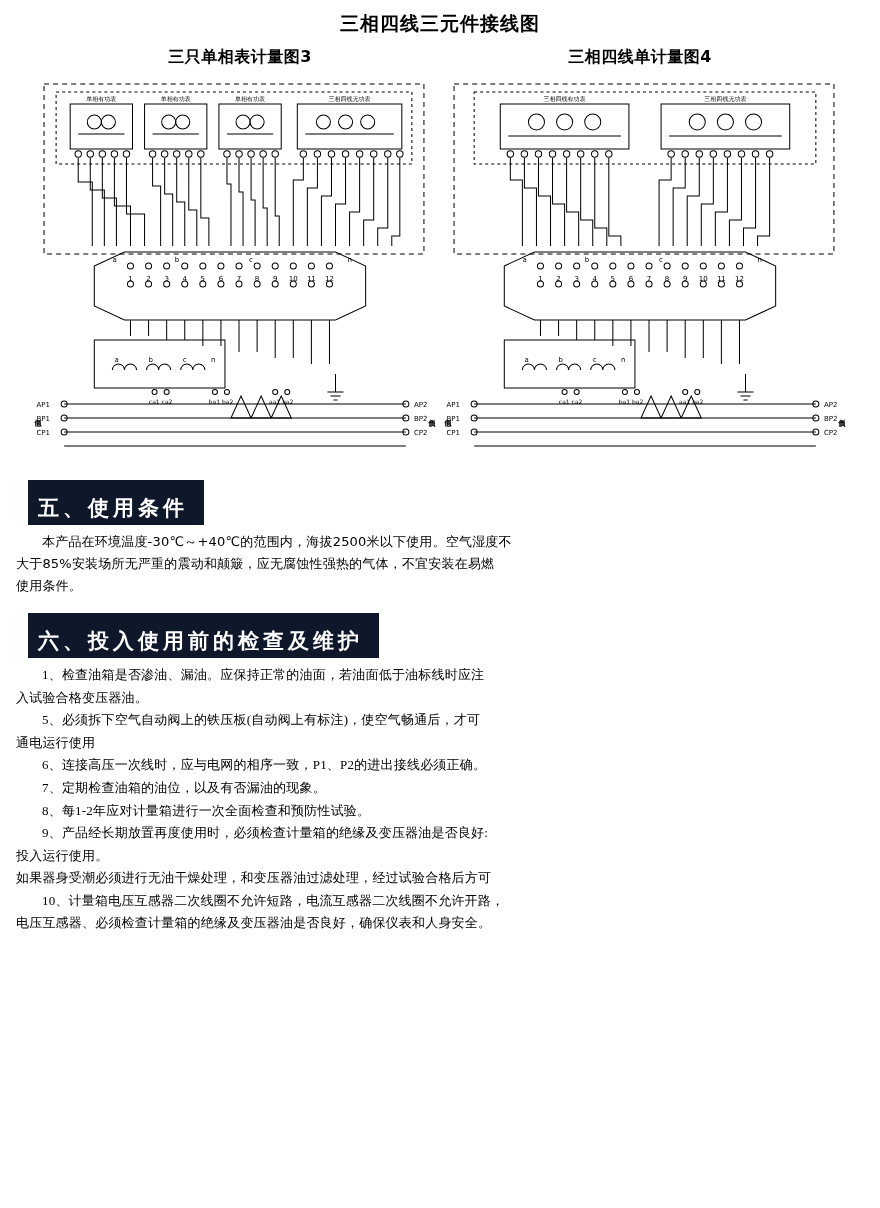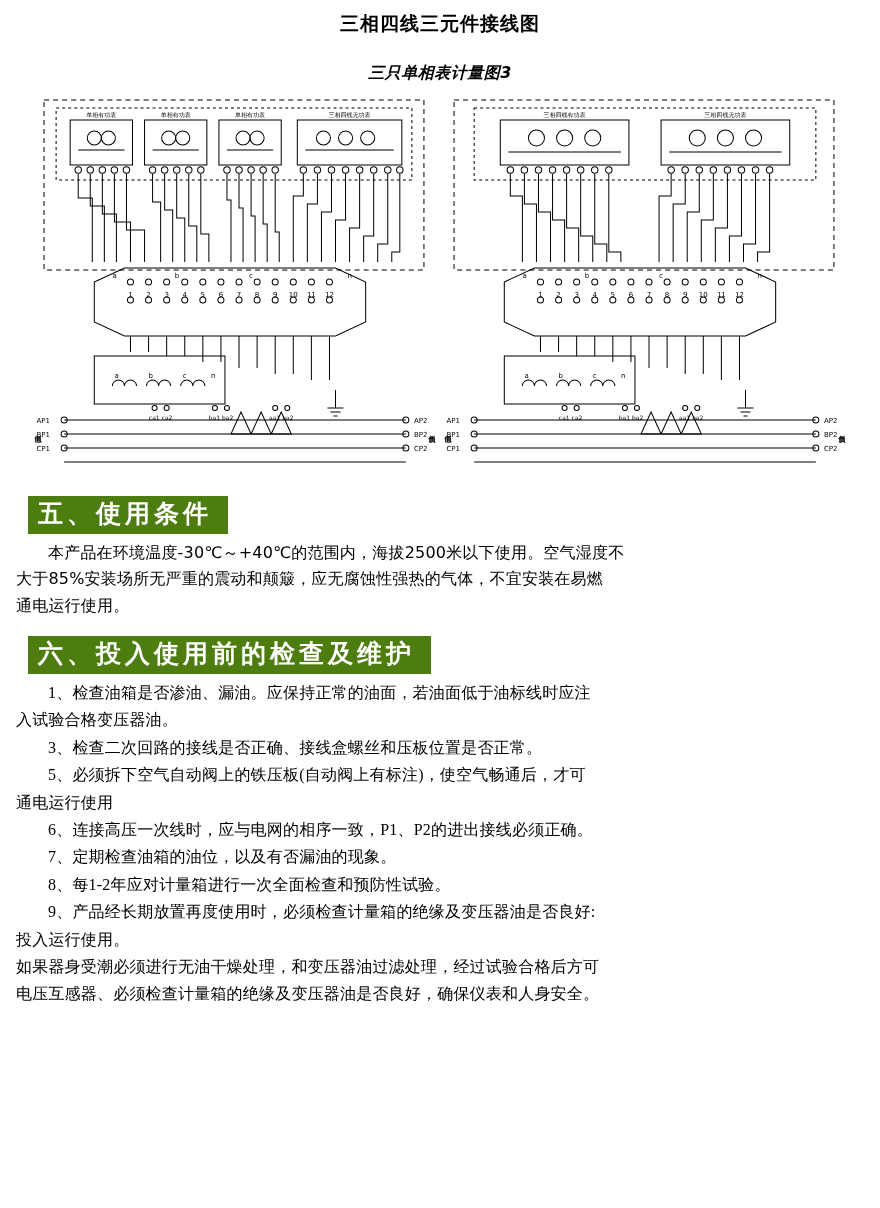--- a/index.html
+++ b/index.html
@@ -24,23 +24,22 @@
   .doc-title {
     text-align: center;
     font-size: 19px;
     font-weight: bold;
     letter-spacing: 1px;
     padding-top: 12px;
     line-height: 1.2;
   }
   .fig-titles {
     display: flex;
-    margin-top: 28px;
+    margin-top: 12px;
     padding: 0 40px;
-    font-style: italic;
   }
   .fig-title {
     flex: 1;
     text-align: center;
     font-size: 16px;
     font-weight: bold;
     letter-spacing: 0.5px;
   }
   
   .diagrams {
@@ -56,33 +55,33 @@
     margin: 0 4px;
   }
   .diagram svg {
     display: block;
     width: 100%;
     height: 100%;
   }
   
   .section-head {
     display: inline-block;
-    background: #4d7c0f;
+    background: #0f172a;
     color: #ffffff;
-    font-size: 25px;
+    font-size: 21px;
     font-weight: bold;
     letter-spacing: 4px;
-    padding: 4px 16px 5px 10px;
+    padding: 16px 16px 5px 10px;
     margin: 16px 0 6px 28px;
     line-height: 1.15;
   }
   
   .body-text {
     padding: 0 18px 0 16px;
-    font-size: 16px;
+    font-size: 13px;
     line-height: 1.62;
     text-align: justify;
     letter-spacing: 0.2px;
   }
   .body-text p {
     margin: 0 0 1px 0;
     text-indent: 2em;
   }
   .body-text p.noindent {
     text-indent: 0;
@@ -95,20 +94,21 @@
 </style>
 </head>
 <body>
 
 <div class="page">
 
   <div class="doc-title">三相四线三元件接线图</div>
 
   <div class="fig-titles">
     <div class="fig-title">三只单相表计量图3</div>
+    <div class="fig-title">三相四线单计量图4</div>
   </div>
 
   <div class="diagrams">
 
     <div class="diagram">
       <svg viewBox="0 0 400 390" preserveAspectRatio="none">
         <g fill="none" stroke="#000" stroke-width="1">
 
           <rect x="10" y="10" width="378" height="170" stroke-dasharray="5,4"></rect>
           <rect x="22" y="18" width="354" height="72" stroke-dasharray="3,3"></rect>
@@ -377,33 +377,33 @@
         </g>
       </svg>
     </div>
   </div>
 
   
   <div class="section-head">五、使用条件</div>
   <div class="body-text">
     <p>本产品在环境温度-30℃～+40℃的范围内，海拔2500米以下使用。空气湿度不</p>
     <p class="noindent">大于85%安装场所无严重的震动和颠簸，应无腐蚀性强热的气体，不宜安装在易燃</p>
-    <p class="noindent">通电运行使用。</p>
+    <p class="noindent">使用条件。</p>
   </div>
 
   
   <div class="section-head">六、投入使用前的检查及维护</div>
   <div class="body-text list-block">
     <p>1、检查油箱是否渗油、漏油。应保持正常的油面，若油面低于油标线时应注</p>
     <p class="noindent">入试验合格变压器油。</p>
-    <p>3、检查二次回路的接线是否正确、接线盒螺丝和压板位置是否正常。</p>
     <p>5、必须拆下空气自动阀上的铁压板(自动阀上有标注)，使空气畅通后，才可</p>
     <p class="noindent">通电运行使用</p>
     <p>6、连接高压一次线时，应与电网的相序一致，P1、P2的进出接线必须正确。</p>
     <p>7、定期检查油箱的油位，以及有否漏油的现象。</p>
     <p>8、每1-2年应对计量箱进行一次全面检查和预防性试验。</p>
     <p>9、产品经长期放置再度使用时，必须检查计量箱的绝缘及变压器油是否良好:</p>
     <p class="noindent">投入运行使用。</p>
     <p class="noindent">如果器身受潮必须进行无油干燥处理，和变压器油过滤处理，经过试验合格后方可</p>
+    <p>10、计量箱电压互感器二次线圈不允许短路，电流互感器二次线圈不允许开路，</p>
     <p class="noindent">电压互感器、必须检查计量箱的绝缘及变压器油是否良好，确保仪表和人身安全。</p>
   </div>
 
 </div>
 
 </body></html>

